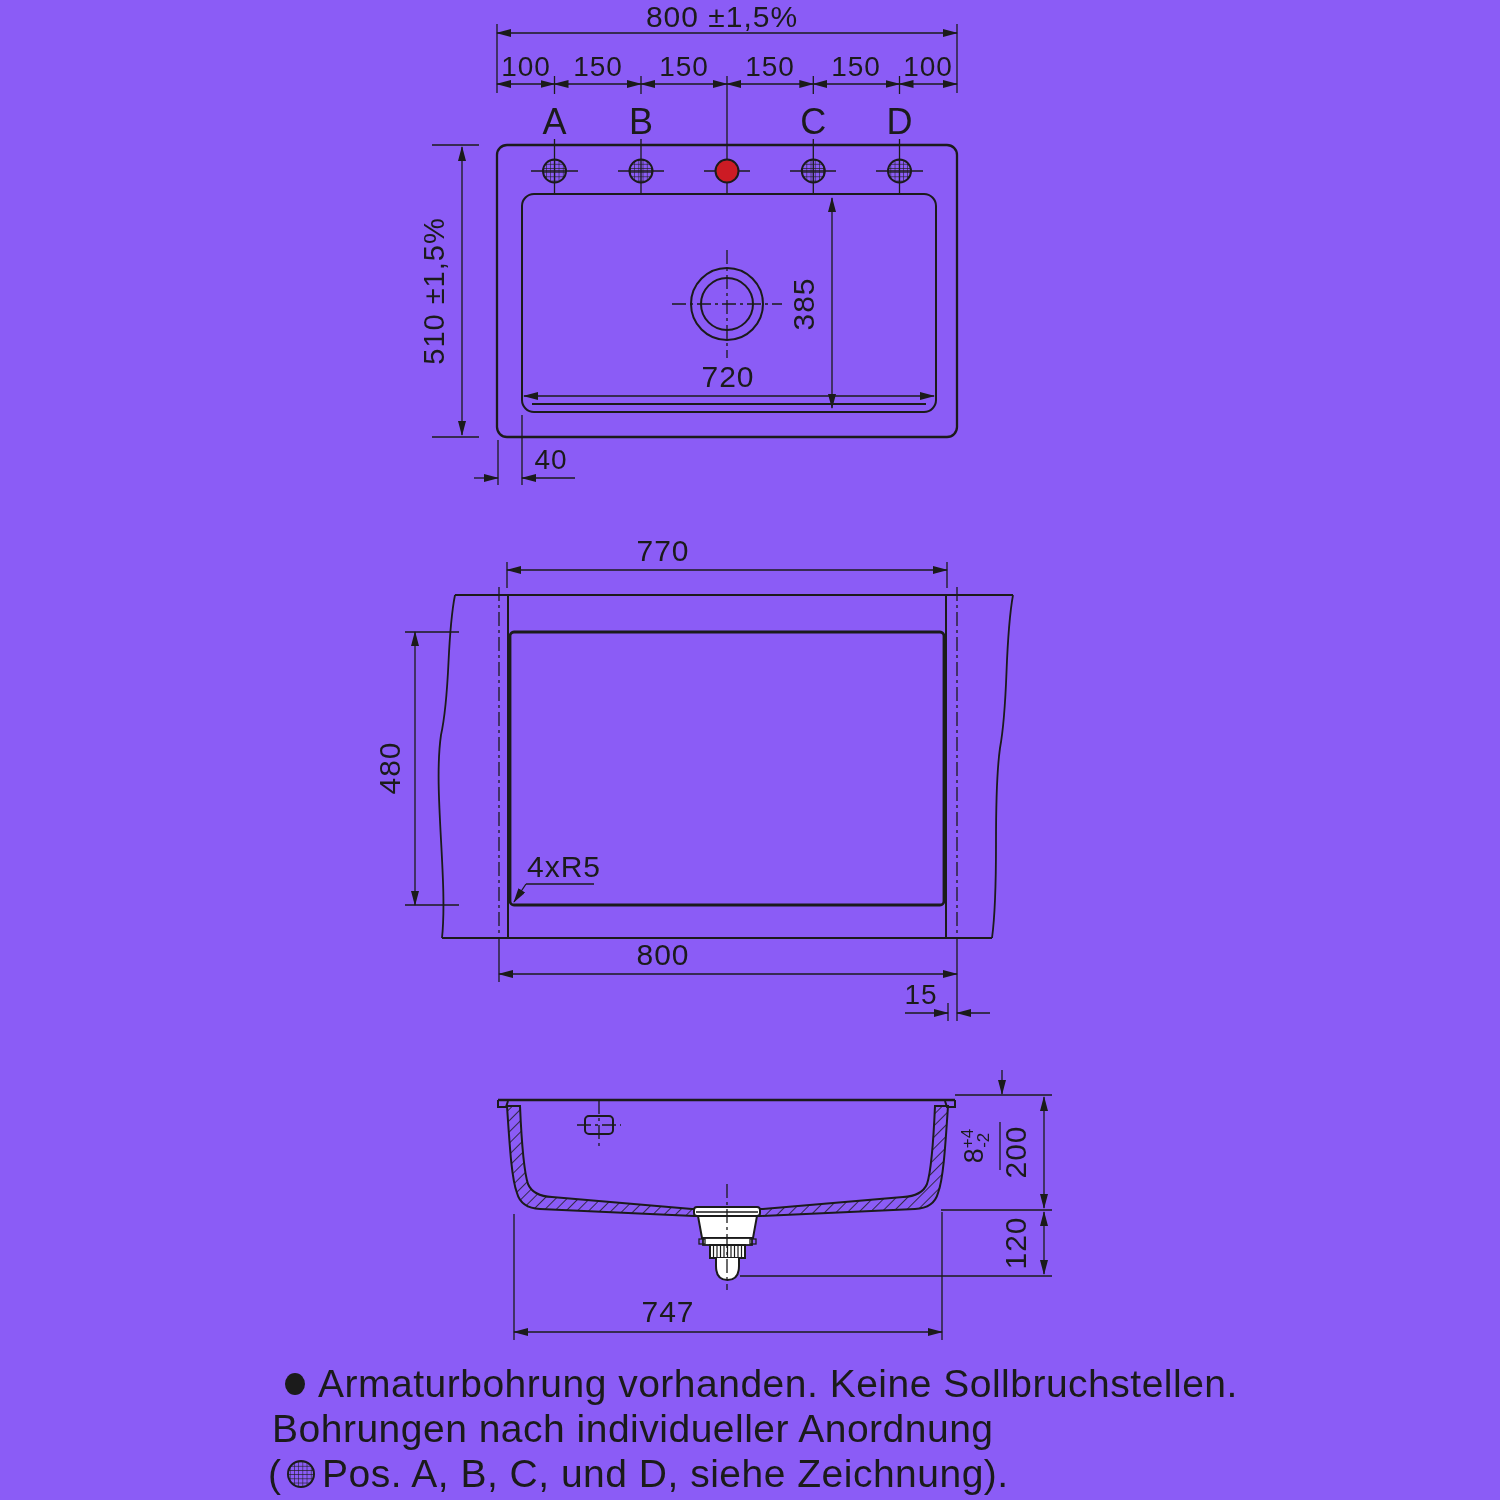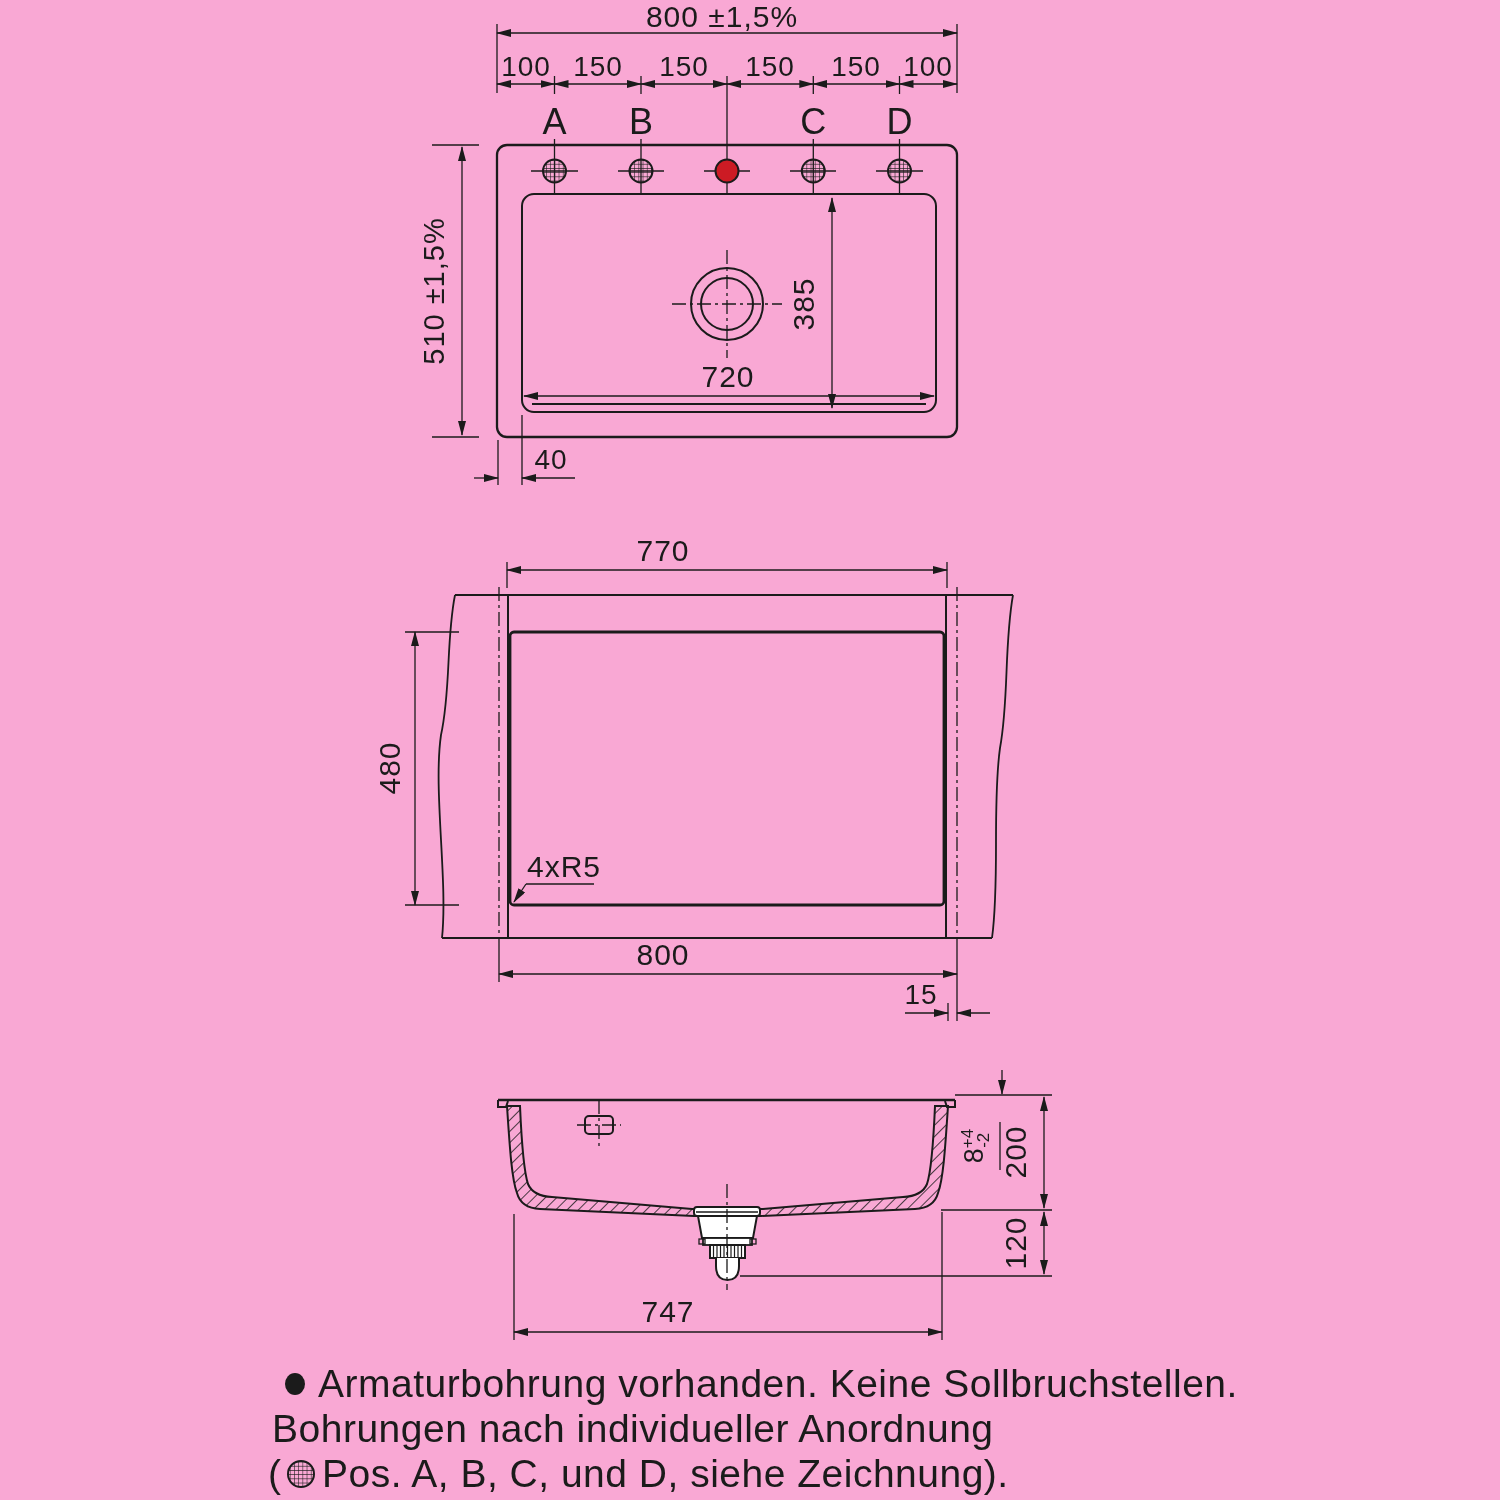--- a/index.html
+++ b/index.html
@@ -1,16 +1,16 @@
 <!DOCTYPE html>
 <html><head>
 <meta charset="utf-8">
 <style>
   html,body{margin:0;padding:0;background:#ffffff;}
-  .page{position:relative;width:1500px;height:1500px;background:#f9a8d4;overflow:hidden;}
+  .page{position:relative;width:1500px;height:1500px;background:#8b5cf6;overflow:hidden;}
   svg{position:absolute;left:0;top:0;font-family:"Liberation Sans",sans-serif;}
   .ln{stroke:#1b1b1b;fill:none;stroke-linecap:butt;}
   .w1{stroke-width:1.3;}
   .w2{stroke-width:2;}
   .w3{stroke-width:2.8;}
   .cl{stroke-dasharray:14 4 3 4;stroke-width:1.3;}
   text{fill:#1b1b1b;}
   .dimtxt{font-size:28px;text-anchor:middle;letter-spacing:1px;}
   .bigtxt{font-size:30px;text-anchor:middle;letter-spacing:1px;}
   .lettertxt{font-size:36px;text-anchor:middle;}

